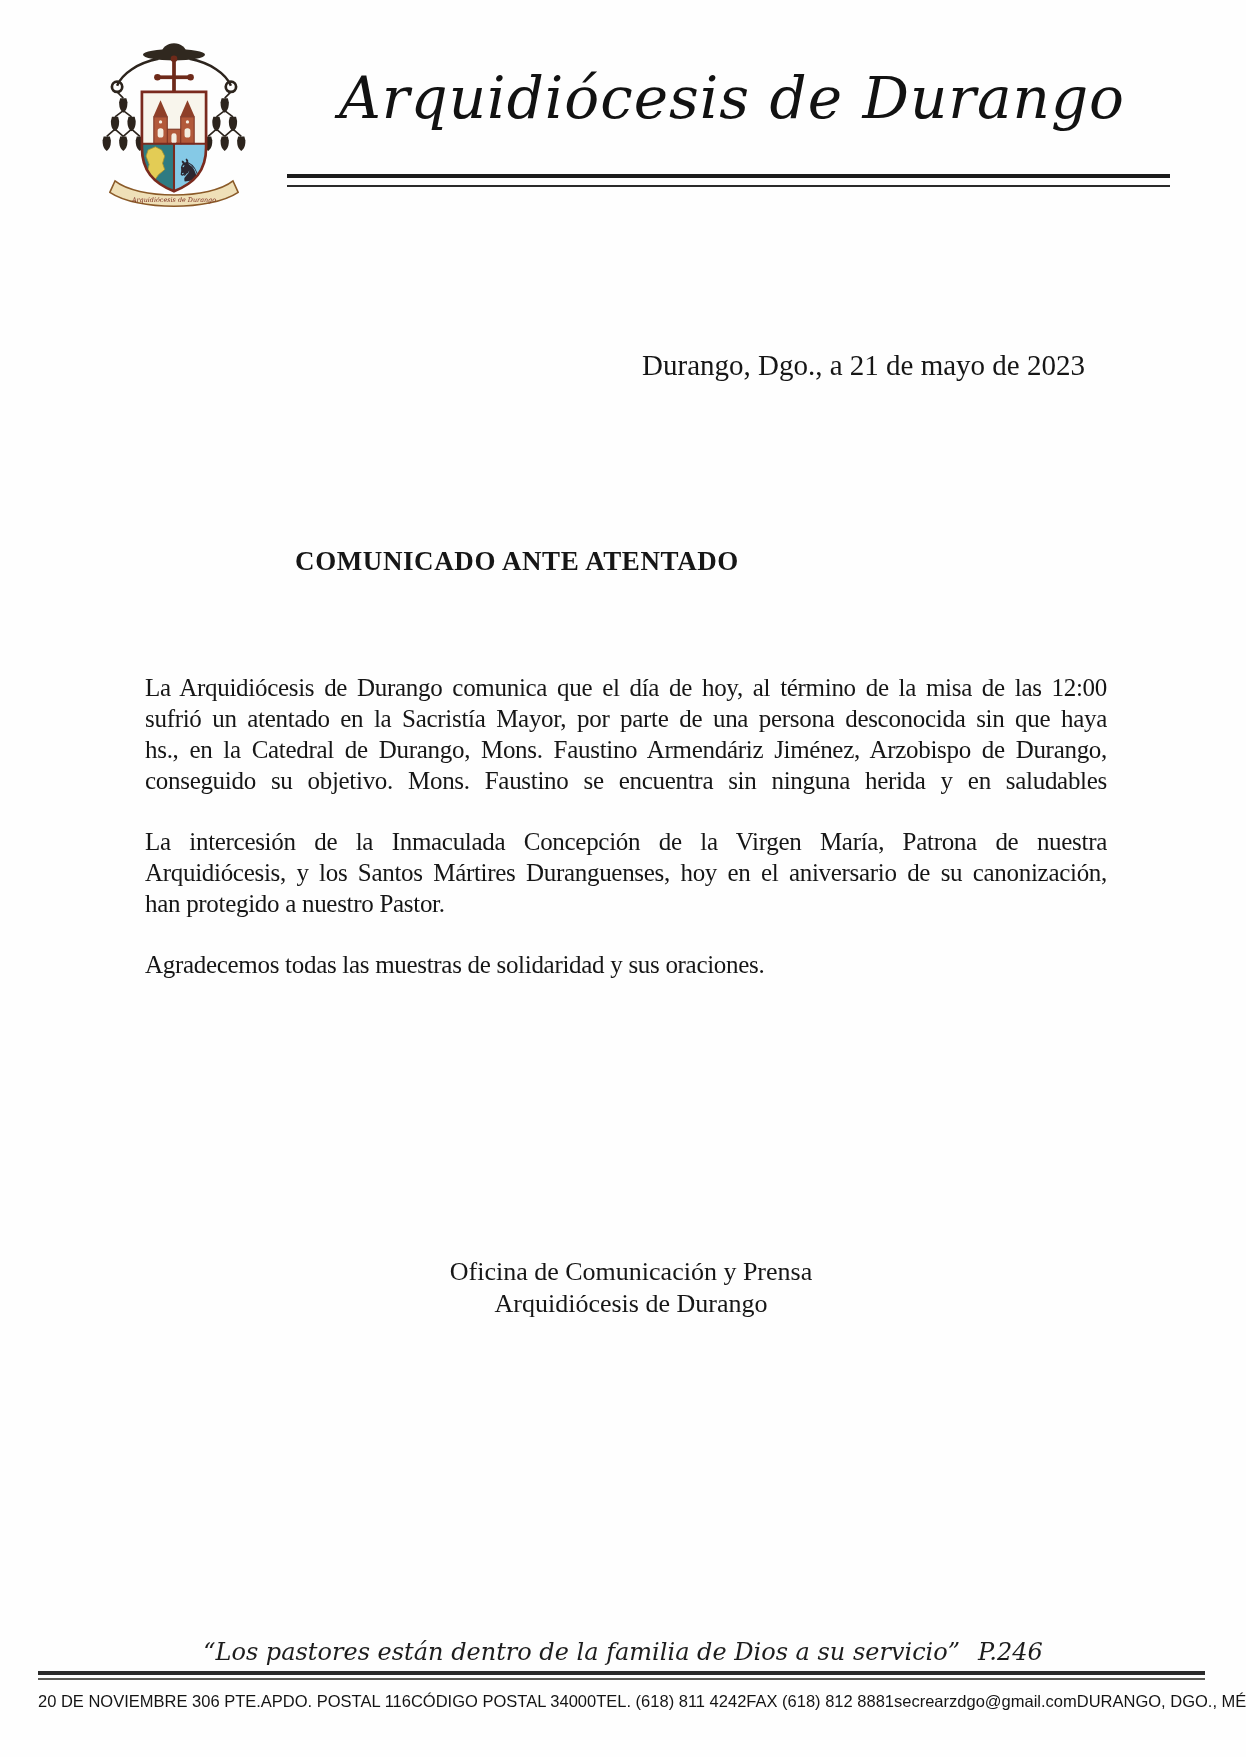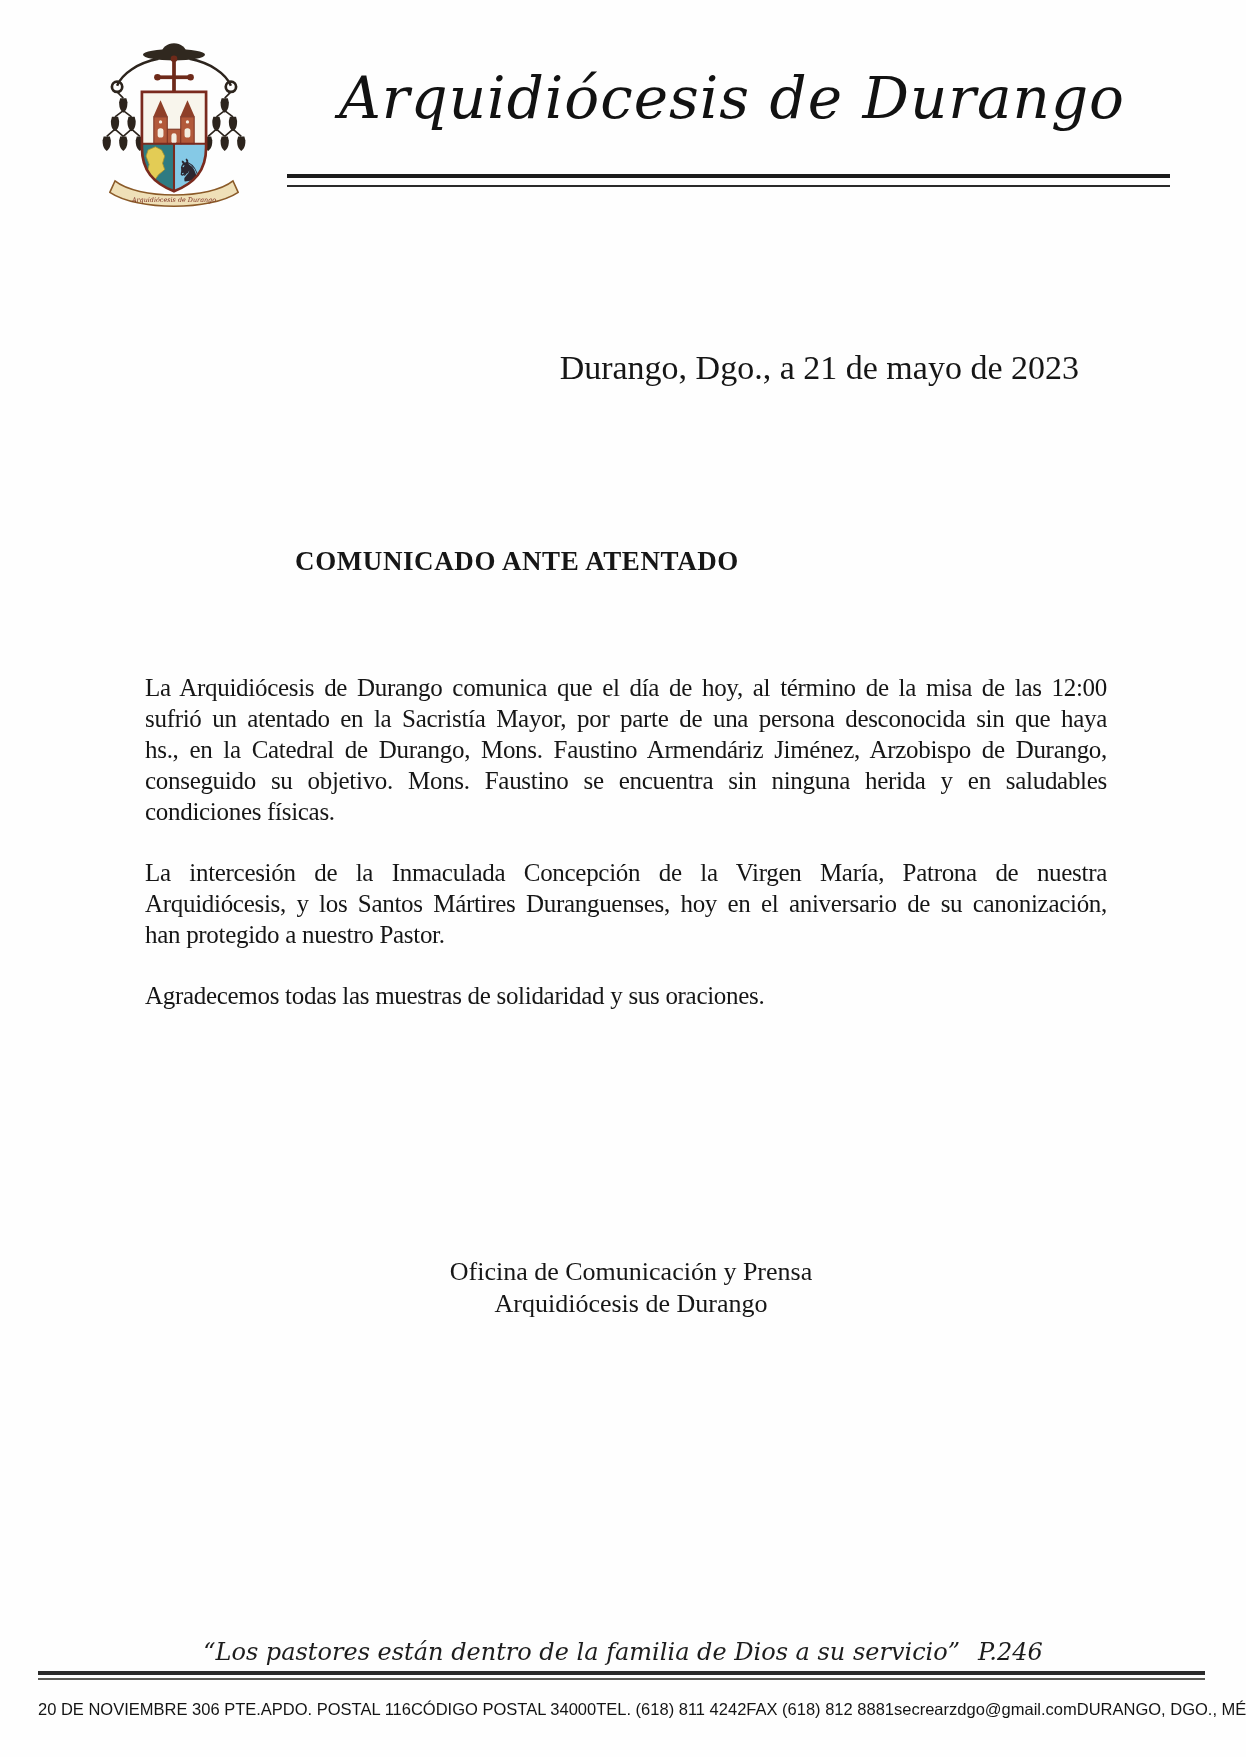--- a/index.html
+++ b/index.html
@@ -25,23 +25,23 @@
     color:#121212;
     white-space:nowrap;
   }
   .header-rule{
     position:absolute;left:287px;top:174px;width:883px;height:7px;
     border-top:4px solid #1c1c1c;
     border-bottom:2px solid #2a2a2a;
   }
   
   .dateline{
-    position:absolute;left:132px;top:349px;width:947px;
+    position:absolute;left:138px;top:349px;width:947px;
     text-align:right;
-    font-size:34px;
+    font-size:29px;
     white-space:nowrap;
   }
   .subject{
     position:absolute;left:0;top:546px;width:1034px;
     text-align:center;
     font-weight:bold;
     font-size:27px;
     letter-spacing:0.6px;
   }
   .body-text{
@@ -80,21 +80,20 @@
     border-top:4px solid #2a2a2a;
     border-bottom:2px solid #5a5a55;
   }
   .footer-address{
     position:absolute;left:38px;top:1692px;width:1167px;
     display:flex;justify-content:space-between;align-items:baseline;
     font-family:"Liberation Sans", sans-serif;
     font-size:16.5px;
     color:#141414;
     white-space:nowrap;
-    margin-top:8px;
   }
 </style>
 </head>
 <body>
 
 <div class="page">
 
   <svg class="logo" viewBox="0 0 150 172" xmlns="http://www.w3.org/2000/svg">
     <defs>
       <clipPath id="shieldClip">
@@ -169,21 +168,20 @@
   <div class="dateline">Durango, Dgo., a 21 de mayo de 2023</div>
 
   <div class="subject">COMUNICADO ANTE ATENTADO</div>
 
   <div class="body-text">
     <div class="paragraph">
       <span class="line">La Arquidiócesis de Durango comunica que el día de hoy, al término de la misa de las 12:00</span>
       <span class="line">sufrió un atentado en la Sacristía Mayor, por parte de una persona desconocida sin que haya</span>
       <span class="line">hs., en la Catedral de Durango, Mons. Faustino Armendáriz Jiménez, Arzobispo de Durango,</span>
       <span class="line">conseguido su objetivo. Mons. Faustino se encuentra sin ninguna herida y en saludables</span>
-      <span class="line last">condiciones físicas.</span>
     </div>
     <div class="paragraph">
       <span class="line">La intercesión de la Inmaculada Concepción de la Virgen María, Patrona de nuestra</span>
       <span class="line">Arquidiócesis, y los Santos Mártires Duranguenses, hoy en el aniversario de su canonización,</span>
       <span class="line last">han protegido a nuestro Pastor.</span>
     </div>
     <div class="paragraph">
       <span class="line last">Agradecemos todas las muestras de solidaridad y sus oraciones.</span>
     </div>
   </div>

